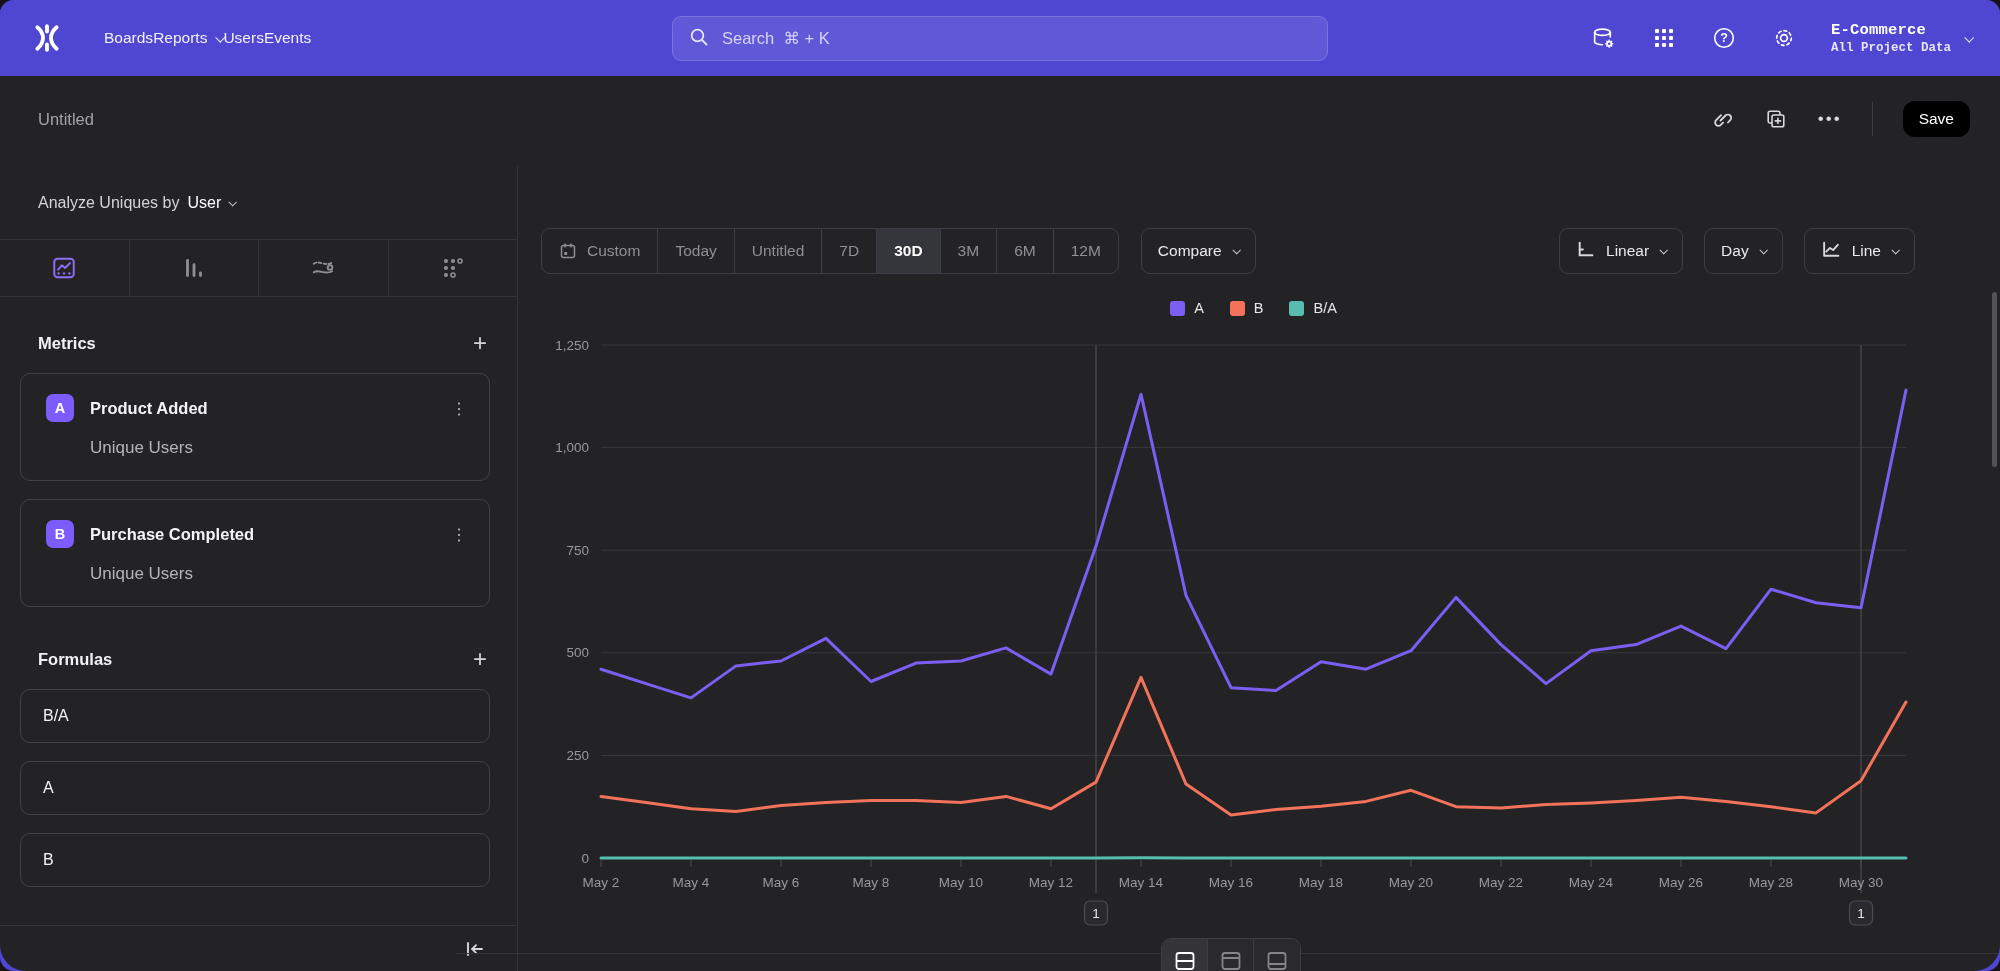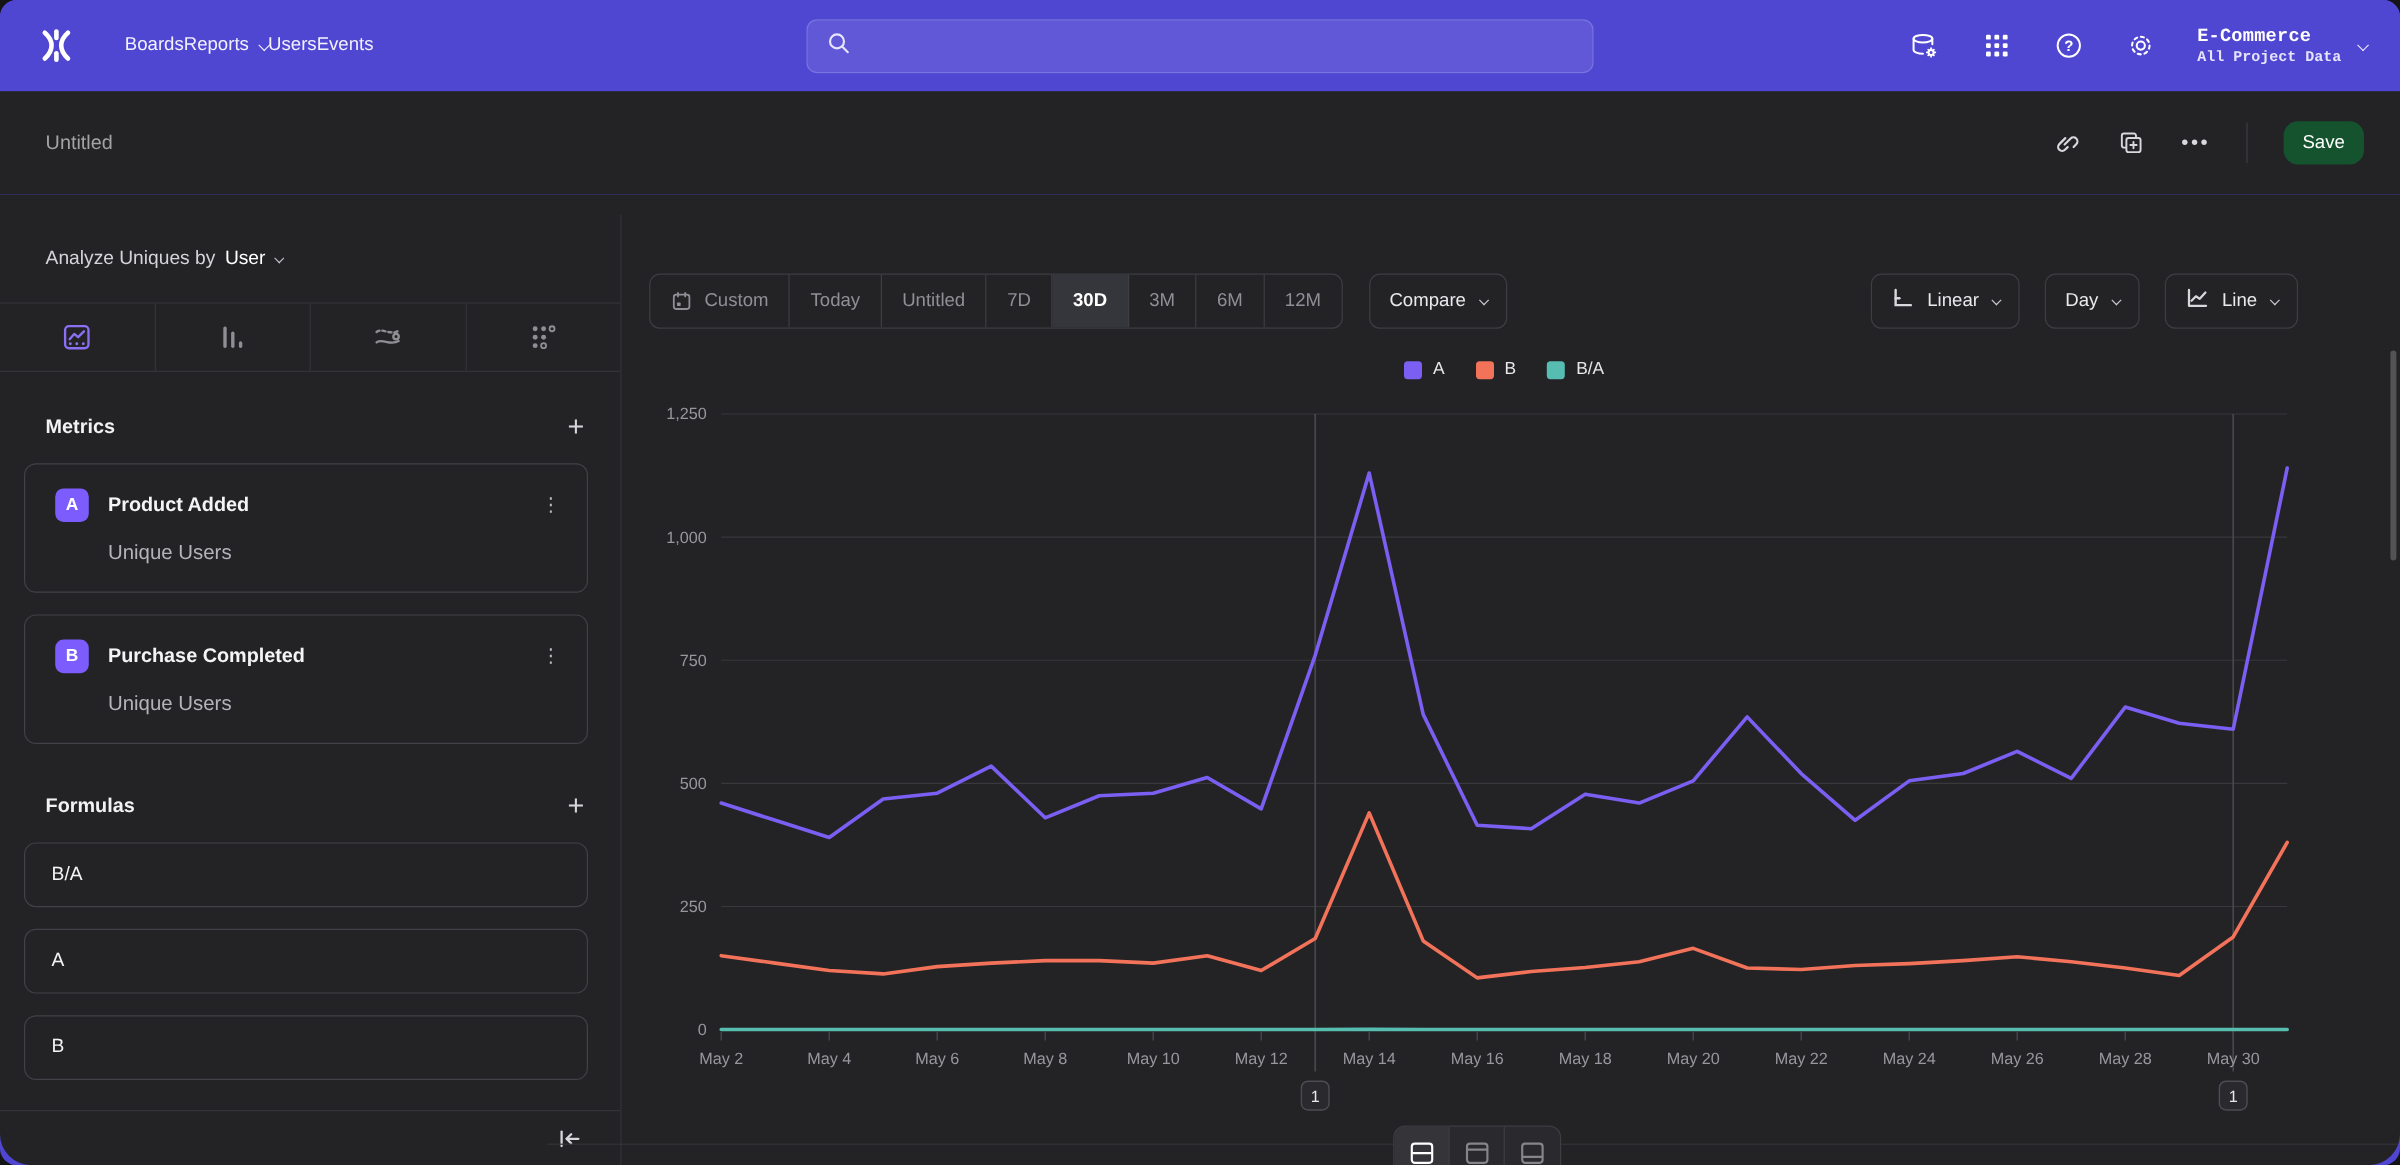--- a/index.html
+++ b/index.html
@@ -23,27 +23,27 @@
   .org-sub { color:#e6e3fb; font-weight:bold; font-size:12.5px; margin-top:2px; }
   .org .chev { color:#e6e3fb; }
 
   
   .titlebar { position:absolute; top:76px; left:0; right:0; height:86px; background:#232326; display:flex; align-items:center; }
   .doc-title { margin-left:38px; color:#a3a3a3; font-size:16.5px; }
   .title-actions { position:absolute; right:30px; display:flex; align-items:center; gap:30px; }
   .tb-ic { width:24px; height:24px; color:#d9d9dd; display:flex; align-items:center; justify-content:center; cursor:pointer; }
   .tb-dots { color:#d9d9dd; font-size:17px; letter-spacing:2px; cursor:pointer; }
   .tb-divider { width:1px; height:34px; background:#3c3c41; }
-  .save-btn { background:#14532d; color:#ffffff; font-size:15.5px; border:none; border-radius:12px; padding:9px 16px; cursor:pointer; font-family:"Liberation Sans", sans-serif; }
+  .save-btn { background:#000000; color:#ffffff; font-size:15.5px; border:none; border-radius:12px; padding:9px 16px; cursor:pointer; font-family:"Liberation Sans", sans-serif; }
 
   
   .content { position:absolute; top:162px; left:0; right:0; bottom:0; background:#232326; border-radius:0 0 26px 26px; overflow:hidden; }
 
   
-  .sidebar { position:absolute; top:17px; left:0; width:518px; bottom:0; border-right:1px solid #333338; }
+  .sidebar { position:absolute; top:4px; left:0; width:518px; bottom:0; border-right:1px solid #333338; }
   .analyze-row { height:74px; display:flex; align-items:center; padding-left:38px; border-bottom:1px solid #333338; gap:8px; }
   .analyze-label { color:#d4d4d8; font-size:16px; }
   .analyze-value { color:#ffffff; font-size:16px; display:flex; align-items:center; gap:8px; cursor:pointer; }
   .analyze-value .chev { width:6px; height:6px; color:#bdbdc4; }
   .viz-tabs { height:57px; display:flex; border-bottom:1px solid #333338; }
   .viz-tab { flex:1; display:flex; align-items:center; justify-content:center; border-right:1px solid #333338; cursor:pointer; color:#8e8e95; }
   .viz-tab:last-child { border-right:none; }
   .viz-tab.active { color:#8b6ff5; }
   .side-section-h { display:flex; align-items:center; justify-content:space-between; padding:0 30px 0 38px; margin-top:34px; margin-bottom:18px; }
   .side-section-h .h-label { color:#f2f2f4; font-size:16.5px; font-weight:bold; }
@@ -105,20 +105,21 @@
         <div class="nav-link">Users</div>
         <div class="nav-link">Events</div>
       </div>
     <div class="searchbox">
       <span>
         <svg width="20" height="20" viewBox="0 0 20 20" fill="none" stroke="#e8e5fb" stroke-width="1.8" stroke-linecap="round">
           <circle cx="8.5" cy="8.5" r="5.8"></circle>
             <line x1="13" y1="13" x2="17.5" y2="17.5"></line>
         </svg>
       </span>
+      <input placeholder="Search  ⌘ + K" style="">
     </div>
     <div class="nav-right">
       <span class="nav-ic">
         <svg width="25" height="25" viewBox="0 0 24 24" fill="none" stroke="#ffffff" stroke-width="1.6" stroke-linecap="round">
           <ellipse cx="11" cy="6" rx="7.5" ry="3"></ellipse>
           <path d="M3.5 6 V15 c0 1.6 3.3 3 7.5 3"></path>
           <path d="M18.5 6 V10.5"></path>
           <circle cx="17.5" cy="17" r="2"></circle>
           <g stroke-width="1.4">
               <line x1="17.5" y1="13.6" x2="17.5" y2="14.6"></line>

